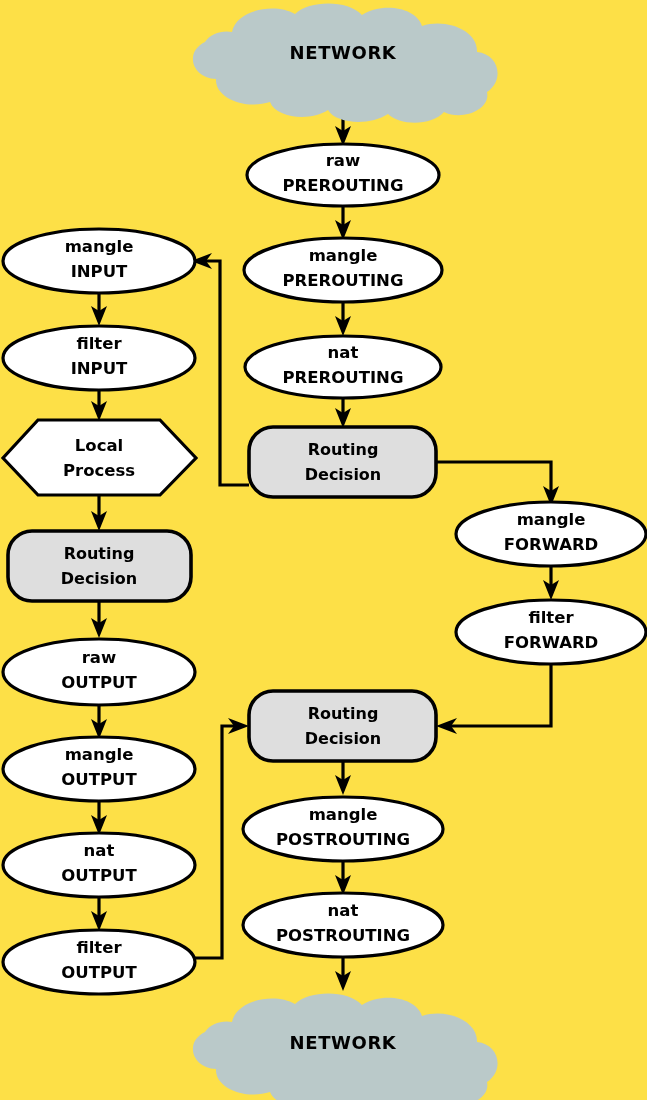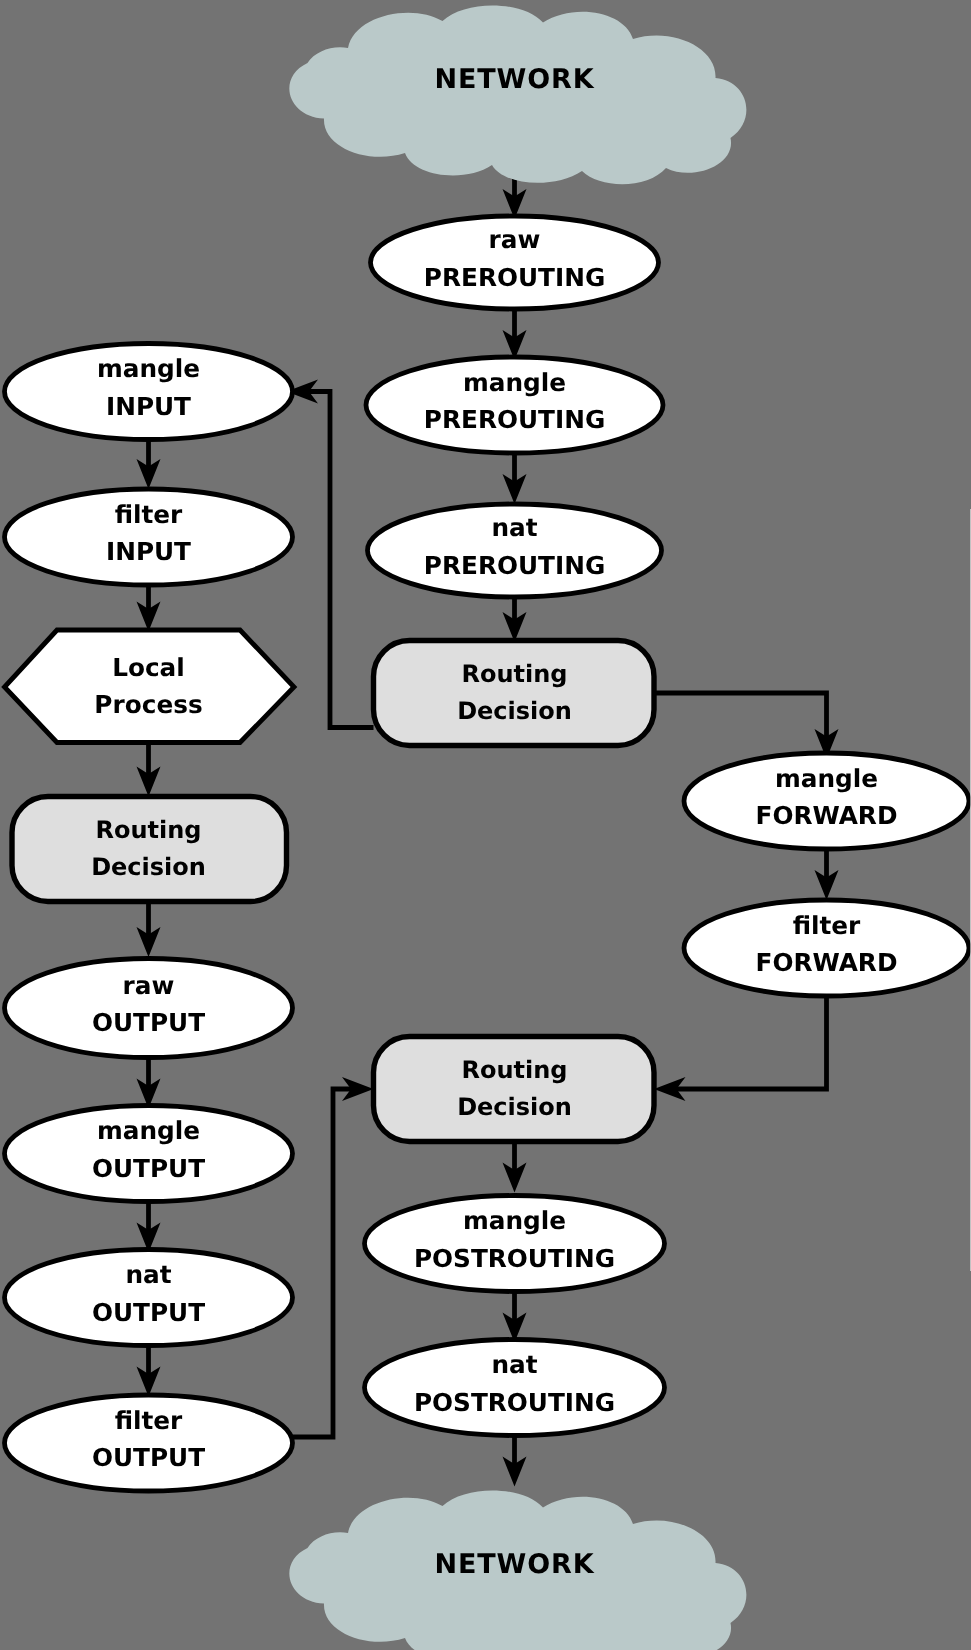--- a/index.html
+++ b/index.html
@@ -11,21 +11,21 @@
   body {
     width: 647px;
     height: 1100px;
     overflow: hidden;
     font-family: "DejaVu Sans", "Liberation Sans", sans-serif;
   }
   #diagram-root {
     position: relative;
     width: 647px;
     height: 1100px;
-    background: #737373;
+    background: #fde047;
   }
   svg#flow {
     display: block;
     width: 647px;
     height: 1100px;
   }
   .node-shape {
     fill: #ffffff;
     stroke: #000000;
     stroke-width: 3.2;

